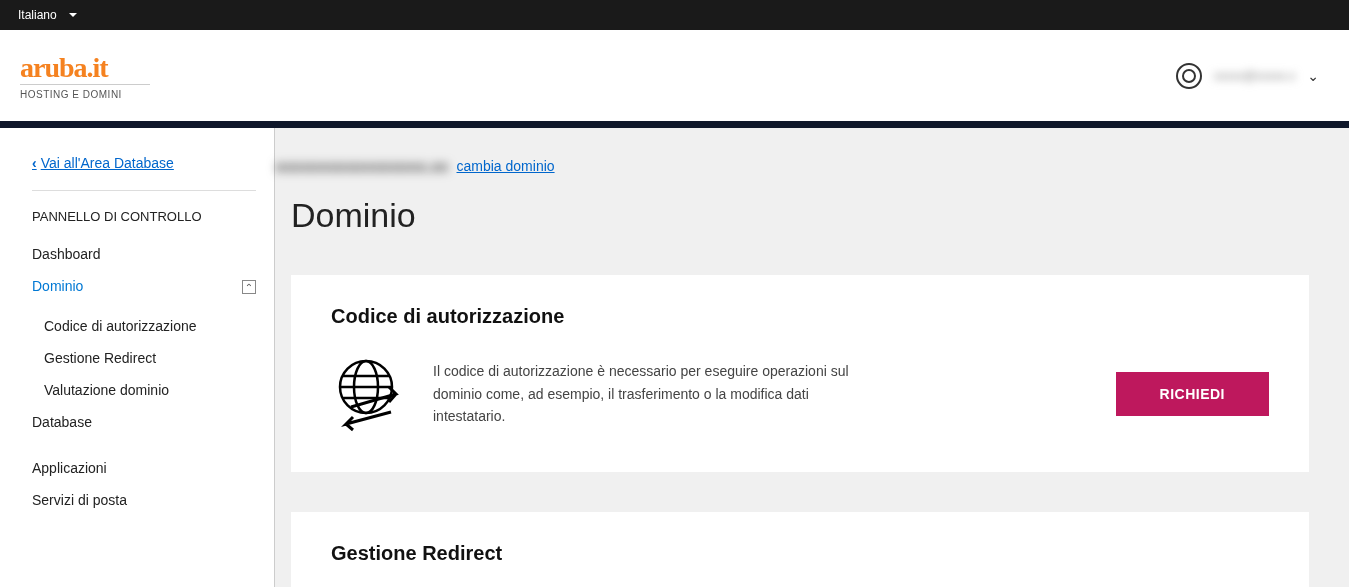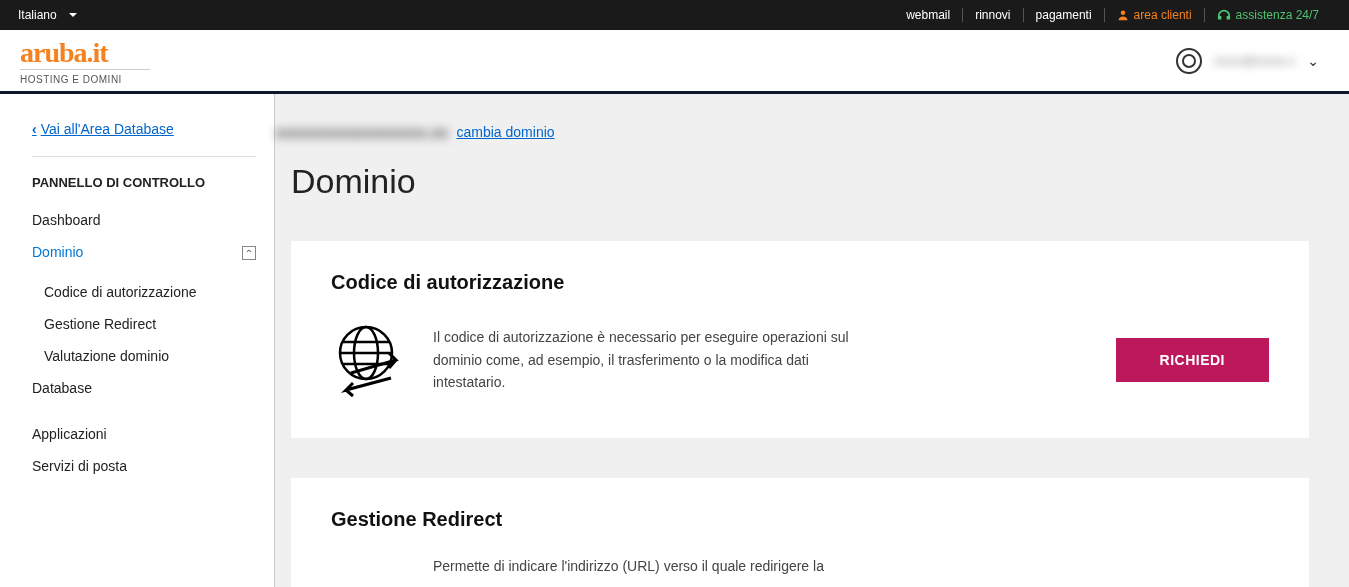--- a/index.html
+++ b/index.html
@@ -11,37 +11,37 @@
 .topbar-right { display: flex; align-items: center; }
 .topbar-right a { color: #fff; text-decoration: none; padding: 0 12px; border-right: 1px solid #555; }
 .topbar-right a:last-child { border-right: none; }
 .area-clienti { color: #f58220 !important; display: inline-flex; align-items: center; gap: 5px; }
 .assistenza { color: #4fc26e !important; display: inline-flex; align-items: center; gap: 5px; }
 .person-icon { display:inline-block; width:12px; height:12px; }
 .headset-icon { display:inline-block; width:14px; height:14px; }
 .caret-down { width:0; height:0; border-left:4px solid transparent; border-right:4px solid transparent; border-top:4px solid #fff; display:inline-block; margin-left:10px;}
 
 
-.header { background: #fff; height: 64px; display: flex; align-items: center; justify-content: space-between; padding: 0 30px 0 20px; border-bottom: 3px solid #0f172a;}
+.header { background: #fff; height: 98px; display: flex; align-items: center; justify-content: space-between; padding: 0 30px 0 20px; border-bottom: 7px solid #0f172a;}
 .logo-block { display:flex; flex-direction:column;}
 .logo-text { font-family: 'Comic Sans MS', cursive; font-size: 28px; color: #f58220; font-weight: bold; letter-spacing:-1px;}
 .logo-sub { font-size: 10px; color: #555; letter-spacing: 0.5px; border-top:1px solid #ccc; padding-top:4px; width:130px;}
 .user-block { display:flex; align-items:center; gap:12px; cursor:pointer;}
 .user-avatar { width:26px; height:26px; border:2px solid #333; border-radius:50%; display:flex; align-items:center; justify-content:center;}
 .user-avatar::after { content:''; width:10px; height:10px; border:2px solid #333; border-radius:50%; display:block;}
 .blurred { filter: blur(4px); color:#888; font-size:12px; }
 .user-caret { font-size:14px; color:#333;}
 
 
 .container { display:flex; }
 .sidebar { width: 275px; background:#fff; border-right:1px solid #ccc; padding: 26px 18px 20px 32px; min-height:557px;}
 .back-link { color:#0066cc; text-decoration:underline; font-size:14px; display:inline-flex; align-items:center; gap:4px; cursor:pointer;}
 .back-chevron { font-weight:bold; }
 .sidebar hr { margin: 18px 0; border:none; border-top:1px solid #ddd;}
-.sidebar-title { font-size:13px; font-weight:bold; color:#222; margin-bottom:14px;}
+.sidebar-title { font-size:13px; font-weight:normal; color:#222; margin-bottom:14px;}
 .sidebar-item { font-size:14px; color:#222; padding:8px 0; cursor:pointer; display:flex; justify-content:space-between; align-items:flex-end;}
 .sidebar-item.active { color:#0078d4;}
 .collapse-icon { width:14px; height:14px; border:1px solid #888; display:flex; align-items:center; justify-content:center; font-size:10px; color:#555;}
 .sidebar-subitem { font-size:14px; color:#222; padding:8px 0 8px 12px; cursor:pointer;}
 .sidebar-group { margin-top:8px;}
 
 
 .main { flex:1; padding: 30px 40px 0 0;}
 .domain-line { padding-left:0; margin-bottom:20px; display:flex; gap:8px;}
 .domain-blur { filter: blur(5px); color:#555; font-size:16px; font-weight:bold;}
@@ -57,39 +57,20 @@
 
 .card2 { background:#fff; margin-left:16px; padding:30px 40px 10px 40px;}
 </style>
 </head>
 <body>
 
 <div class="topbar">
   <div class="topbar-left">
     <span>Italiano</span>
     <span class="caret-down"></span>
-  </div>
-  <div class="topbar-right">
-    <a>webmail</a>
-    <a>rinnovi</a>
-    <a>pagamenti</a>
-    <a class="area-clienti">
-      <svg class="person-icon" viewBox="0 0 16 16" fill="#f58220">
-          <circle cx="8" cy="5" r="3"></circle>
-          <path d="M2 15c0-3 3-5 6-5s6 2 6 5"></path>
-        </svg>
-      <span>area clienti</span>
-    </a>
-    <a class="assistenza">
-      <svg class="headset-icon" viewBox="0 0 16 16" fill="none" stroke="#4fc26e" stroke-width="2">
-          <path d="M2 9a6 6 0 0 1 12 0"></path>
-          <path d="M2 9v3h2V9M14 9v3h-2V9"></path>
-        </svg>
-      <span>assistenza 24/7</span>
-    </a>
   </div>
 </div>
 
 <div class="header">
   <div class="logo-block">
     <span class="logo-text">aruba.it</span>
     <span class="logo-sub">HOSTING E DOMINI</span>
   </div>
   <div class="user-block">
     <span class="user-avatar"></span>

